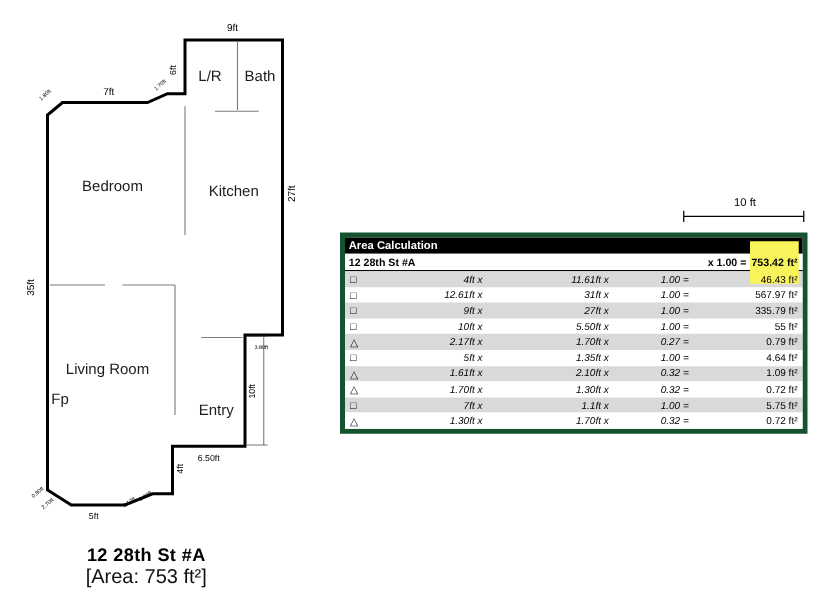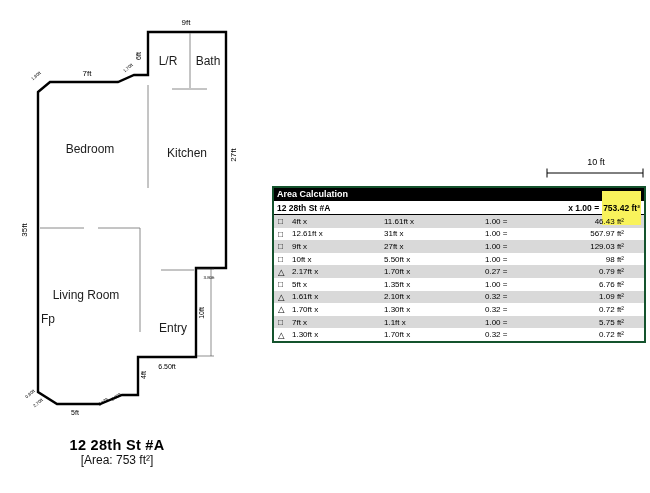--- a/index.html
+++ b/index.html
@@ -5,44 +5,44 @@
   html,body{margin:0;padding:0;background:#fff;}
   .canvas{position:relative;width:650px;height:493px;background:#ffffff;overflow:hidden;
           font-family:"Liberation Sans",sans-serif;color:#000;}
   svg text{font-family:"Liberation Sans",sans-serif;}
   .room-lbl{fill:#1c1c1c;font-size:12px;}
   .dim-lbl{fill:#000;font-size:7px;}
   .dim-big{fill:#000;font-size:8px;}
   .dim-tiny{fill:#000;font-size:4.4px;}
 
   
-  .calc-table{position:absolute;left:272px;top:186px;width:374px;border:2px solid #14532d;
+  .calc-table{position:absolute;left:272px;top:186px;width:374px;border:4px solid #14532d;
               box-sizing:border-box;background:#fff;}
   .tbl-header{background:#000;color:#fff;font-weight:bold;font-size:9px;
               padding:1px 3px 2px 3px;line-height:10px;}
   .tbl-addr{display:flex;justify-content:space-between;align-items:center;
             font-size:8.5px;font-weight:bold;padding:1px 3px;height:11px;background:#fff;}
   .addr-right{display:flex;align-items:center;gap:3px;}
   .hl{background:#f9f35b;padding:12px 1px;}
   .tbl-body{border-top:1px solid #000;}
   .trow{display:grid;grid-template-columns:18px 92px 101px 64px 1fr;
         height:12.6px;align-items:center;font-size:8px;background:#fff;}
   .trow.odd{background:#d9d9d9;}
   .c-icon{padding-left:4px;font-size:8.5px;line-height:8px;}
-  .c-d1,.c-d2,.c-f{text-align:left;}
-  .c-a{text-align:right;padding-right:20px;}
+  .c-d1,.c-d2,.c-f{text-align:right;font-style:italic;}
+  .c-a{text-align:right;padding-right:4px;}
 
   
   .scale-bar{position:absolute;left:540px;top:152px;}
   .scale-bar text{font-size:9px;fill:#000;}
 
   
   .plan-title{position:absolute;left:34px;top:437px;width:166px;text-align:center;}
   .plan-title .t1{font-size:14.5px;font-weight:bold;letter-spacing:.3px;}
-  .plan-title .t2{font-size:12px;margin-top:0px;color:#111;}
+  .plan-title .t2{font-size:16px;margin-top:0px;color:#111;}
 </style>
 </head>
 <body>
 
 <div class="canvas">
 
   <svg style="position:absolute;left:0;top:0;" width="270" height="440" viewBox="0 0 270 440">
 
     <path d="M38 92 L50 82 L118 82 L134 75 L148 75 L148 32 L226 32 L226 268 L196 268 L196 357
              L138 357 L138 395 L122 395 L100 404 L57 404 L38 392 Z" fill="none" stroke="#000" stroke-width="2.4" stroke-linejoin="miter"></path>
@@ -122,42 +122,42 @@
         <span class="c-d1">12.61ft x</span>
         <span class="c-d2">31ft x</span>
         <span class="c-f">1.00 =</span>
         <span class="c-a">567.97 ft²</span>
       </div>
       <div class="trow odd">
         <span class="c-icon">□</span>
         <span class="c-d1">9ft x</span>
         <span class="c-d2">27ft x</span>
         <span class="c-f">1.00 =</span>
-        <span class="c-a">129.03 ft²</span>
+        <span class="c-a">335.79 ft²</span>
       </div>
       <div class="trow">
         <span class="c-icon">□</span>
         <span class="c-d1">10ft x</span>
         <span class="c-d2">5.50ft x</span>
         <span class="c-f">1.00 =</span>
-        <span class="c-a">98 ft²</span>
+        <span class="c-a">55 ft²</span>
       </div>
       <div class="trow odd">
         <span class="c-icon">△</span>
         <span class="c-d1">2.17ft x</span>
         <span class="c-d2">1.70ft x</span>
         <span class="c-f">0.27 =</span>
         <span class="c-a">0.79 ft²</span>
       </div>
       <div class="trow">
         <span class="c-icon">□</span>
         <span class="c-d1">5ft x</span>
         <span class="c-d2">1.35ft x</span>
         <span class="c-f">1.00 =</span>
-        <span class="c-a">6.76 ft²</span>
+        <span class="c-a">4.64 ft²</span>
       </div>
       <div class="trow odd">
         <span class="c-icon">△</span>
         <span class="c-d1">1.61ft x</span>
         <span class="c-d2">2.10ft x</span>
         <span class="c-f">0.32 =</span>
         <span class="c-a">1.09 ft²</span>
       </div>
       <div class="trow">
         <span class="c-icon">△</span>

